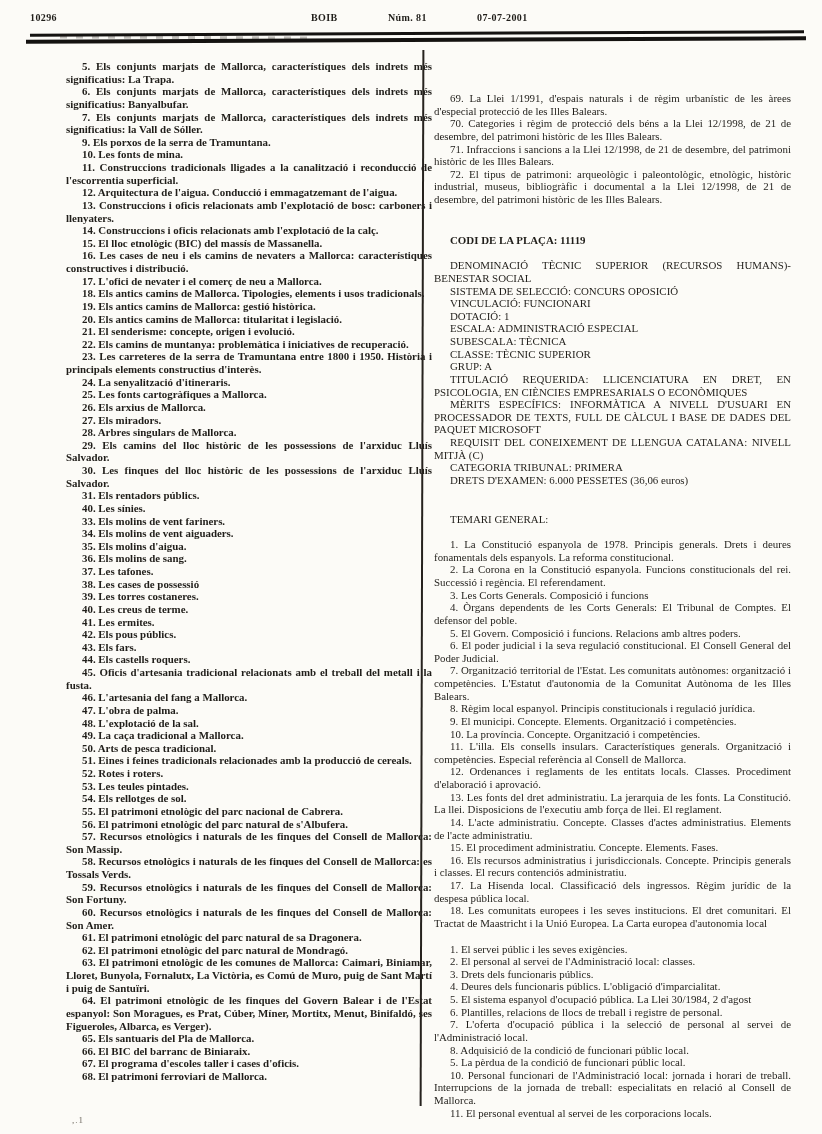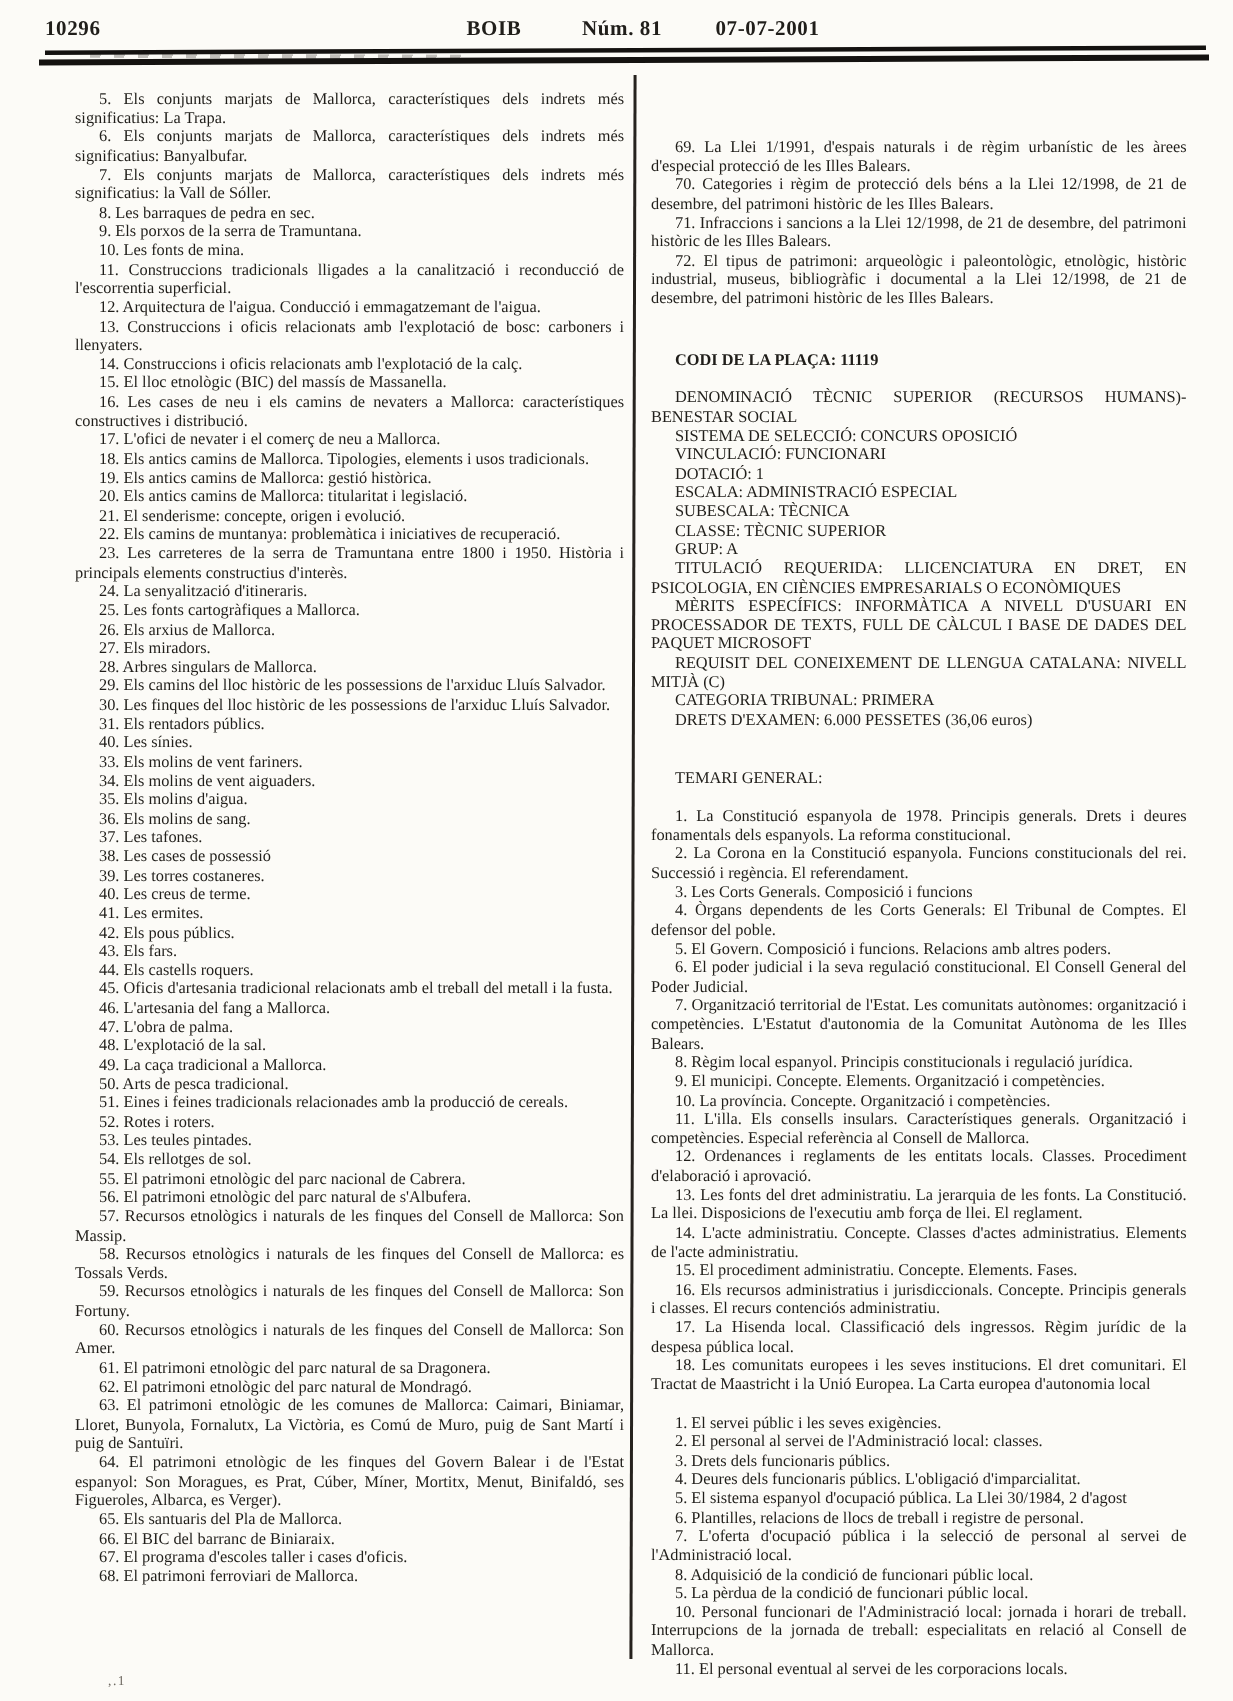--- a/index.html
+++ b/index.html
@@ -4,33 +4,33 @@
 <style>
   html,body { margin:0; padding:0; background:#d8d8d4; }
   .page {
     position:relative; width:822px; height:1134px; margin:0 auto;
     background:#fcfbf7; overflow:hidden;
     font-family:"Liberation Serif","DejaVu Serif",serif;
     color:#201e1a;
   }
   
   .hdr { position:absolute; top:12px; left:0; right:0; height:22px;
-         font-weight:bold; font-size:14px; letter-spacing:0.4px; }
+         font-weight:bold; font-size:10px; letter-spacing:0.4px; }
   .hdr .pgnum  { position:absolute; left:30px; }
   .hdr .boib   { position:absolute; left:311px; }
   .hdr .num    { position:absolute; left:388px; }
   .hdr .date   { position:absolute; left:477px; }
   .hdr-rule { position:absolute; top:32px; left:26px; width:780px; transform:rotate(-0.25deg); }
   .hdr-rule .r1 { height:2.5px; background:#141210; margin:0 2px 3.5px 4px; }
   .hdr-rule .r2 { height:3.5px; background:#141210; }
   
   .col { position:absolute; top:60px; font-size:10.9px; line-height:12.62px;
          text-align:justify; }
   .col p { margin:0; text-indent:16px; }
-  .col-left  { left:50px;  width:366px; }
+  .col-left  { left:66px;  width:366px;font-weight:bold; }
   .col-right { left:434px; width:357px;margin-top:32px; }
   .divider { position:absolute; left:421px; top:50px; width:2px; height:1056px;
              background:#26221e; transform:rotate(0.15deg); }
   
   .codi-line { margin-top:28px !important;font-weight:bold; }
   .details { margin-top:13px; }
   .section-title { margin-top:26px !important; }
   .list-block { margin-top:13px; }
   
   .corner-mark { position:absolute; left:72px; top:1115px; font-size:9px;
@@ -54,21 +54,20 @@
   <div class="hdr-rule">
     <div class="r1"></div>
       <div class="r2"></div>
   </div>
 
   <section class="col col-left">
     <div>
         <p>5. Els conjunts marjats de Mallorca, característiques dels indrets més significatius: La Trapa.</p>
         <p>6. Els conjunts marjats de Mallorca, característiques dels indrets més significatius: Banyalbufar.</p>
         <p>7. Els conjunts marjats de Mallorca, característiques dels indrets més significatius: la Vall de Sóller.</p>
-        <p>8. Les barraques de pedra en sec.</p>
         <p>9. Els porxos de la serra de Tramuntana.</p>
         <p>10. Les fonts de mina.</p>
         <p>11. Construccions tradicionals lligades a la canalització i reconducció de l'escorrentia superficial.</p>
         <p>12. Arquitectura de l'aigua. Conducció i emmagatzemant de l'aigua.</p>
         <p>13. Construccions i oficis relacionats amb l'explotació de bosc: carboners i llenyaters.</p>
         <p>14. Construccions i oficis relacionats amb l'explotació de la calç.</p>
         <p>15. El lloc etnològic (BIC) del massís de Massanella.</p>
         <p>16. Les cases de neu i els camins de nevaters a Mallorca: característiques constructives i distribució.</p>
         <p>17. L'ofici de nevater i el comerç de neu a Mallorca.</p>
         <p>18. Els antics camins de Mallorca. Tipologies, elements i usos tradicionals.</p>

